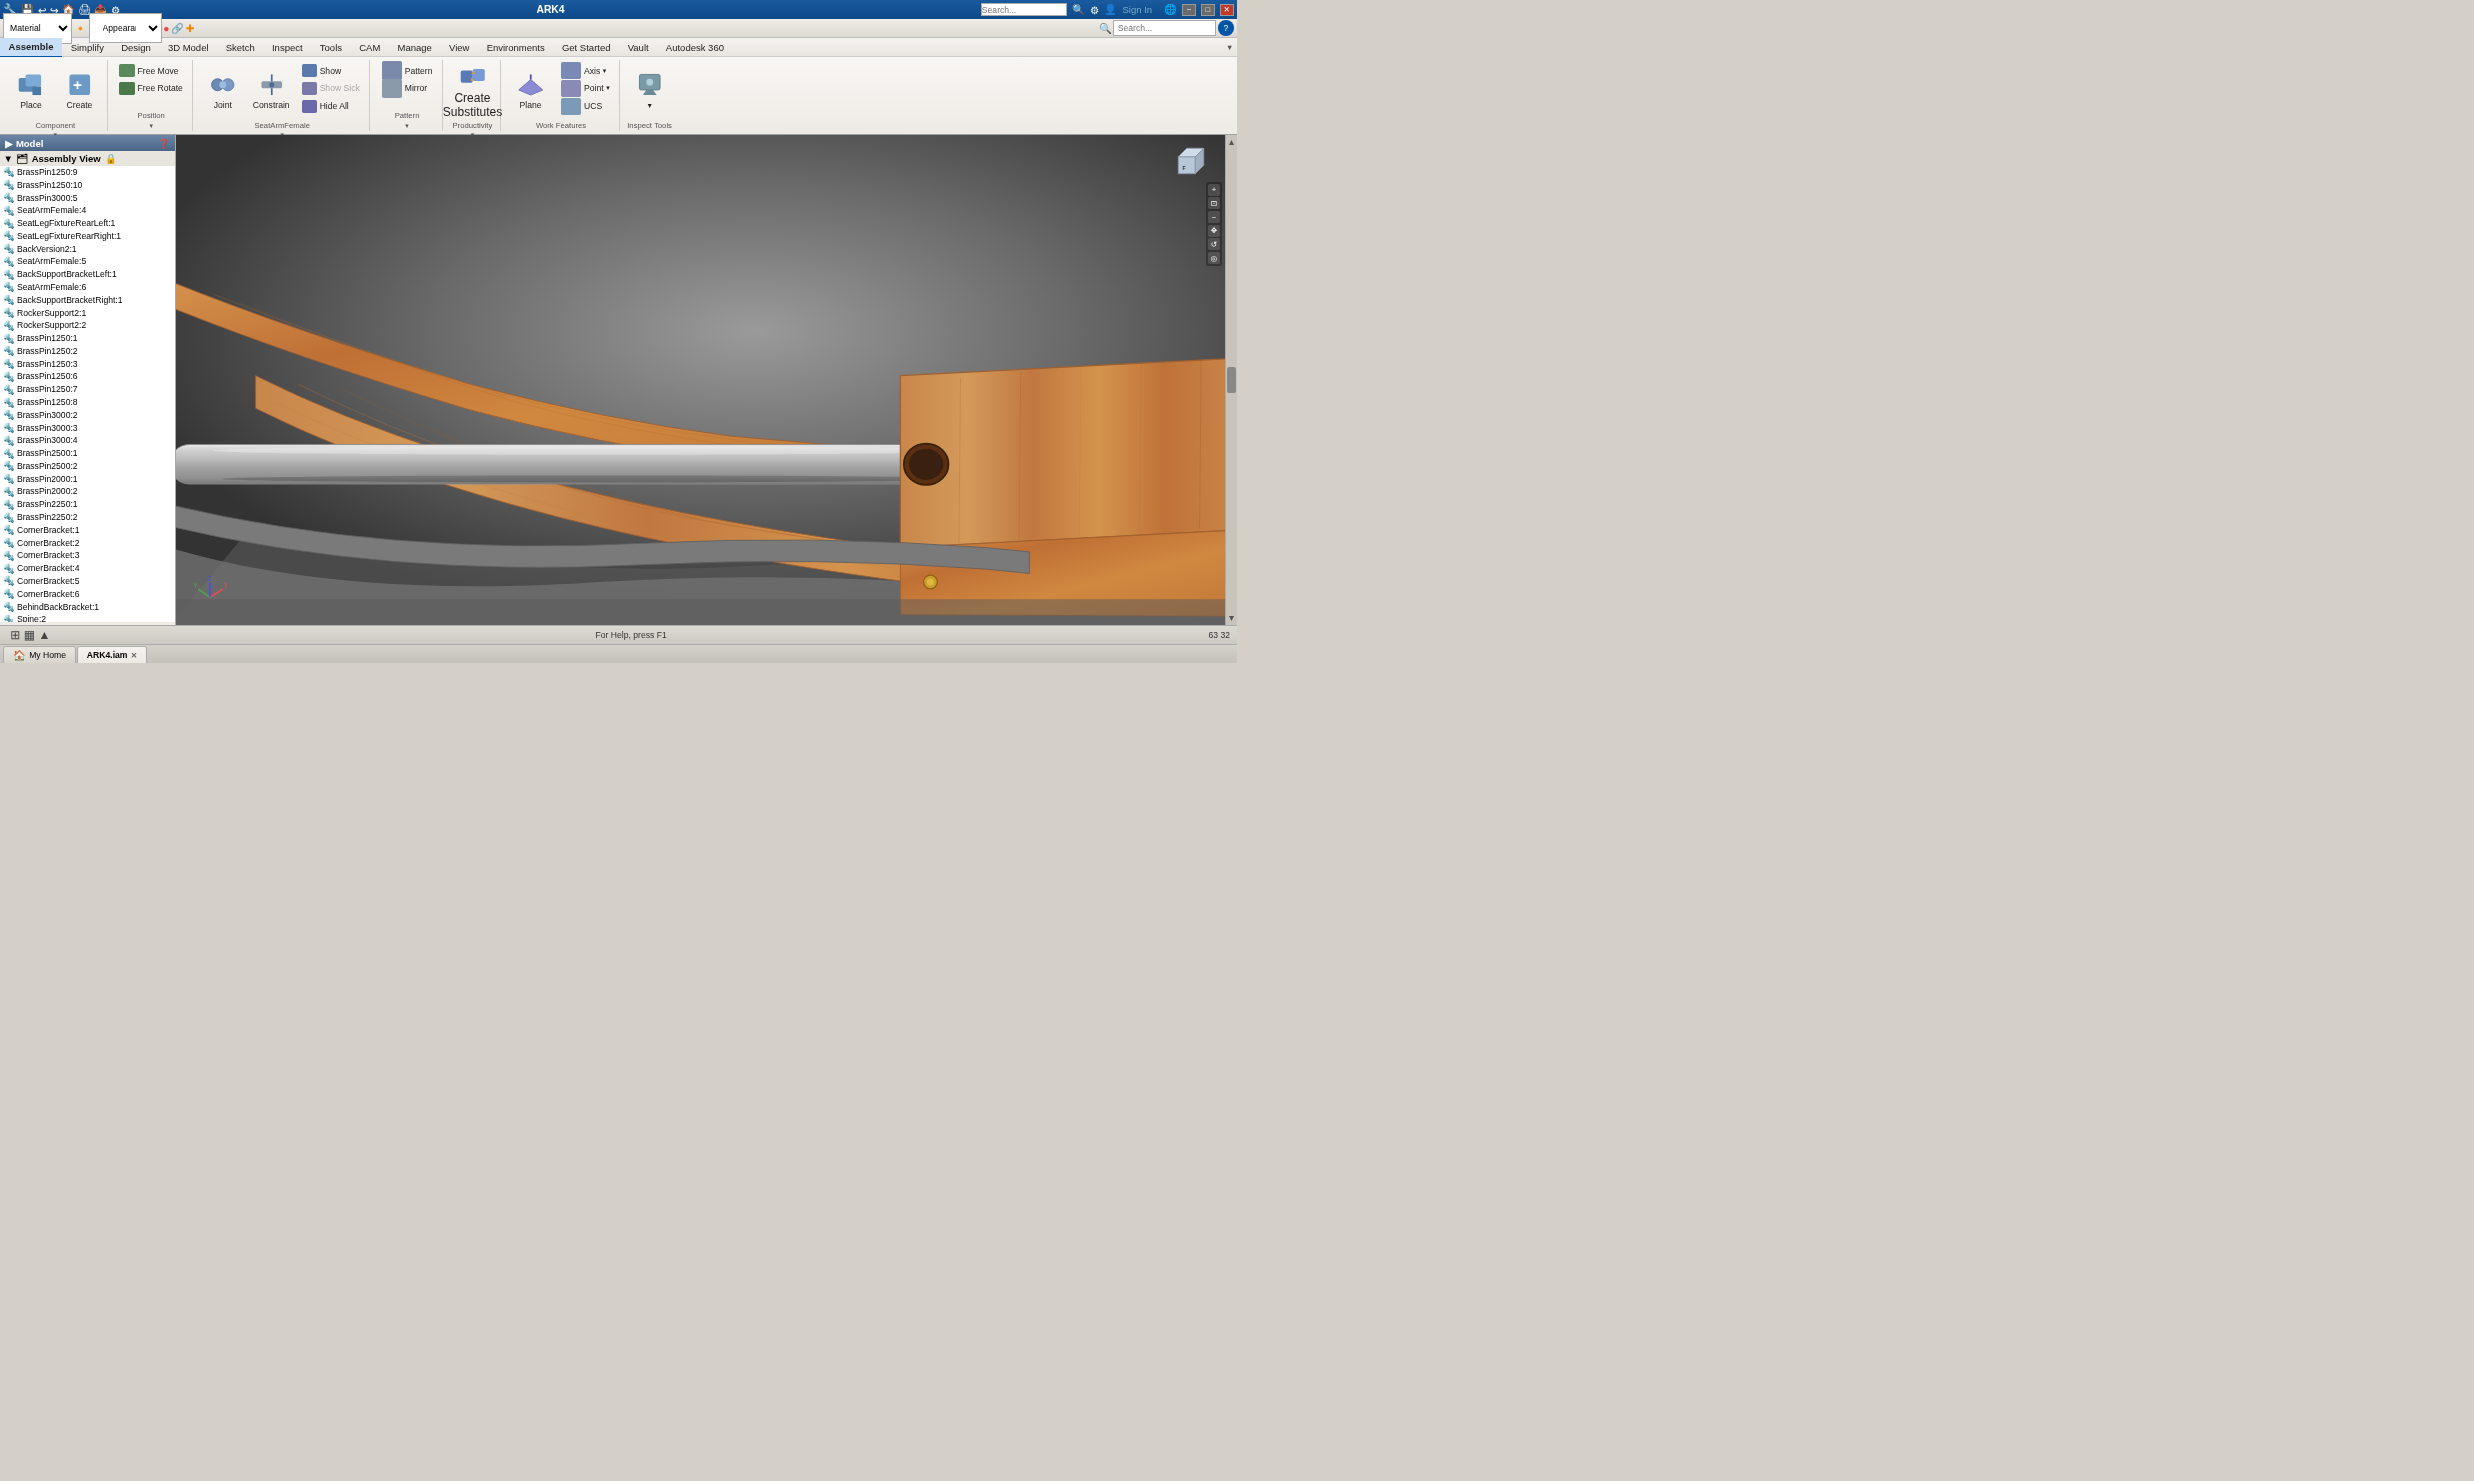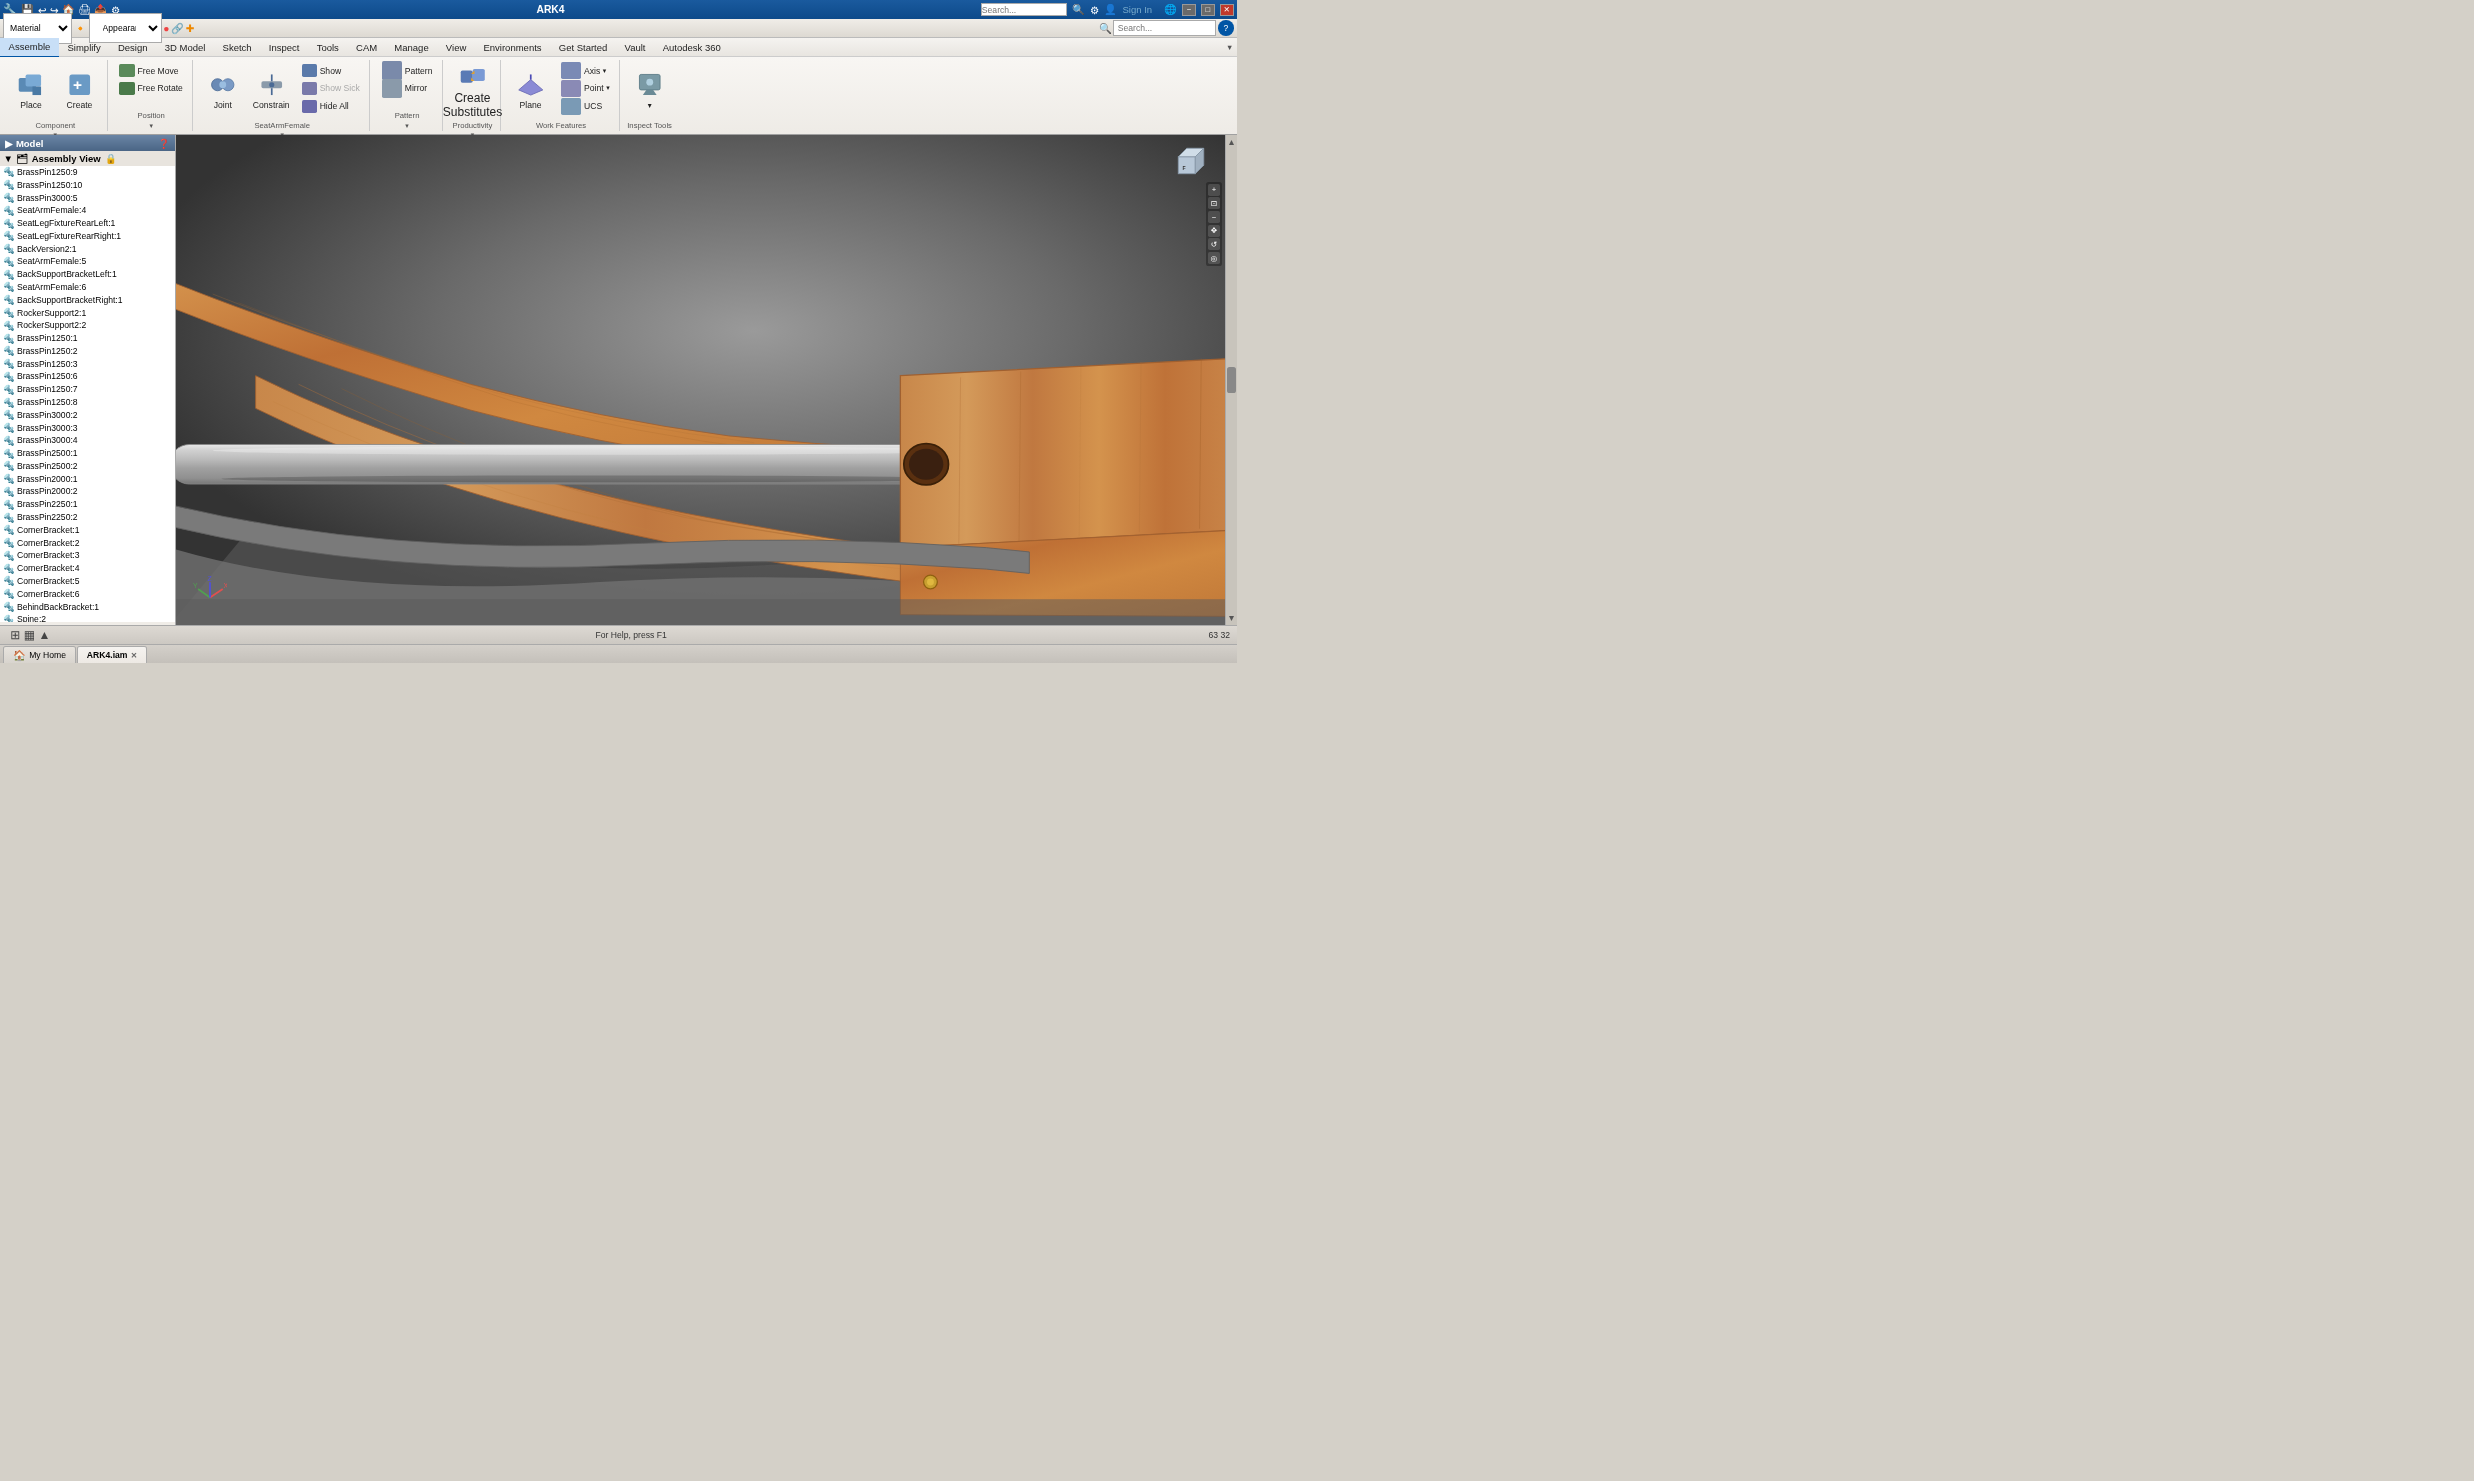--- a/index.html
+++ b/index.html
@@ -51,21 +51,21 @@
     }
     .menu-item {
       padding: 1.7px 8.6px;
       height: 19px;
       display: flex;
       align-items: center;
       cursor: pointer;
       font-size: 9.5px;
       color: #222;
     }
-    .menu-item.active { background: #c8dff7; border-bottom: 1.7px solid #0055a5; }
+    .menu-item.active { background: #c8dff7; border-bottom: 1.7px solid #0055a5; font-weight: bold; }
 
     
     #ribbon {
       background: linear-gradient(to bottom, #f8f6f3, #e8e4de);
       border-bottom: 1.7px solid #a0a0a0;
     }
     #ribbon-content {
       display: flex;
       height: 77px;
       padding: 3.4px;

